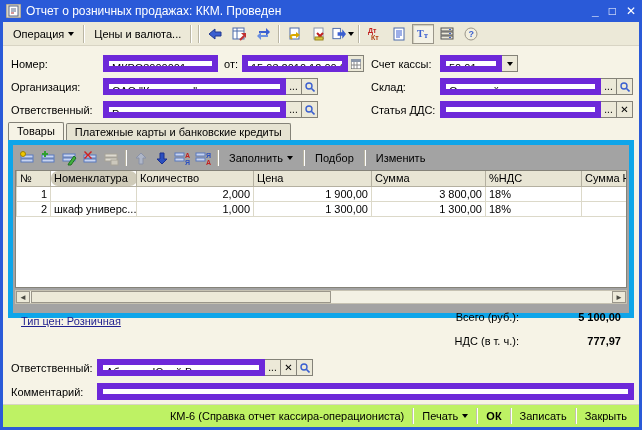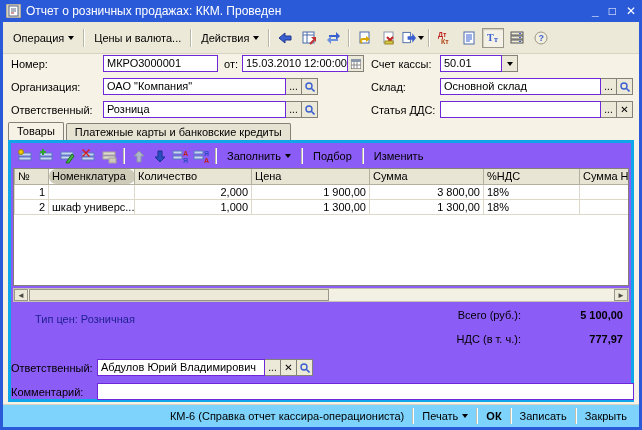--- a/index.html
+++ b/index.html
@@ -10,45 +10,45 @@
   .titlebar { position:absolute; top:0; left:0; right:0; height:22px; background:#2A5AD8;
               display:flex; align-items:center; padding:0 6px; color:#fff; }
   .title-icon { width:15px; height:14px; margin-right:5px; flex:none; }
   .title-text { font-weight:normal; font-size:12px; flex:1; white-space:nowrap; overflow:hidden; }
   .win-controls { display:flex; gap:10px; align-items:center; font-weight:bold; font-size:12px; }
   .win-btn { cursor:default; line-height:14px; }
 
   .client { position:absolute; top:22px; left:3px; right:3px; bottom:3px; background:#F6F3E6; }
 
   
-  .toolbar { position:absolute; top:0; left:0; right:0; height:32px; background:#ECE9D8;
+  .toolbar { position:absolute; top:0; left:0; right:0; height:24px; background:#ECE9D8;
              border-bottom:1px solid #D8D4C4; display:flex; align-items:center; padding:0 4px; }
   .tb-textbtn { display:flex; align-items:center; gap:4px; padding:2px 6px; cursor:default; white-space:nowrap; }
   .caret { width:0; height:0; border-left:3px solid transparent; border-right:3px solid transparent; border-top:4px solid #000; display:inline-block; }
   .tb-sep { width:2px; height:18px; margin:0 3px; border-left:1px solid #BAB6A4; border-right:1px solid #fff; }
   .tb-icon { width:22px; height:20px; display:flex; align-items:center; justify-content:center; margin:0 1px; }
   .tb-icon.pressed { border:1px solid #9A968A; background:#F4F2E6; box-shadow:inset 1px 1px 1px #cfcbba; }
   .tb-icon svg { display:block; }
   .icon-drop { display:flex; align-items:center; }
 
   
   .formarea { position:absolute; top:25px; left:0; right:0; height:96px; }
   .flabel { position:absolute; white-space:nowrap; }
-  .field { position:absolute; height:17px; background:#fff; border:1px solid #6d28d9; padding:1px 3px; white-space:nowrap; overflow:hidden; }
+  .field { position:absolute; height:17px; background:#fff; border:6px solid #6d28d9; padding:1px 3px; white-space:nowrap; overflow:hidden; }
   .sq-btn { position:absolute; height:17px; width:16px; background:#ECE9D8; border:1px solid #848278; border-left:none;
             display:flex; align-items:center; justify-content:center; font-size:10px; cursor:default; }
 
   
   .tabs { position:absolute; top:99px; left:5px; right:5px; height:19px; display:flex; align-items:flex-end; }
   .tab { padding:2px 8px 2px; border:1px solid #848278; border-bottom:none; background:#E6E3D2;
          margin-right:2px; border-radius:2px 2px 0 0; white-space:nowrap; cursor:default; }
   .tab.active { background:#F6F3E6; position:relative; top:1px; padding-bottom:4px; font-size:11px; }
 
   
-  .tabpanel { position:absolute; top:118px; left:5px; right:5px; height:262px; border:3px solid #0ea5e9; background:#8b5cf6; }
+  .tabpanel { position:absolute; top:118px; left:5px; right:5px; height:178px; border:5px solid #0ea5e9; background:#a3a3a3; }
   .ttoolbar { position:absolute; top:2px; left:2px; right:2px; height:22px; display:flex; align-items:center; padding:0 2px; }
   .tt-icon { width:21px; height:19px; display:flex; align-items:center; justify-content:center; }
   .tt-text { padding:2px 7px; white-space:nowrap; display:flex; align-items:center; gap:4px; cursor:default; }
   .tt-sep { width:2px; height:16px; margin:0 3px; border-left:1px solid #BAB6A4; border-right:1px solid #fff; }
 
   
   .grid { position:absolute; top:25px; left:2px; right:2px; height:118px; background:#fff; border:1px solid #848278; overflow:hidden; }
   table.dgrid { border-collapse:collapse; table-layout:fixed; width:622px; }
   .dgrid th { background:#E8E5D4; border:1px solid #B4B0A0; border-top:none; font-weight:normal; text-align:left;
               padding:1px 3px; height:15px; overflow:hidden; white-space:nowrap; }
@@ -59,29 +59,29 @@
   .cell-sel { background:#0A246A; color:#fff; outline:1px dotted #fff; outline-offset:-2px; }
 
   
   .hscroll { position:absolute; left:2px; right:2px; top:145px; height:14px; background:#F3F1E4; border:1px solid #C6C2B2; display:flex; }
   .sb-btn { width:14px; height:12px; background:#ECE9D8; border:1px solid #9A968A; display:flex; align-items:center; justify-content:center;
             font-size:8px; color:#4A4A42; flex:none; }
   .sb-thumb { width:300px; height:12px; background:#ECE9D8; border:1px solid #9A968A; margin-left:1px; }
   .sb-spacer { flex:1; }
 
   
-  .price-type { position:absolute; left:24px; top:170px; color:#1F1F8F; white-space:nowrap; }
+  .price-type { position:absolute; left:8px; top:170px; color:#1F1F8F; white-space:nowrap;text-decoration:underline; }
   .tot-label { position:absolute; right:110px; text-align:left; white-space:nowrap; }
   .tot-value { position:absolute; right:8px; width:95px; text-align:right; font-weight:bold; white-space:nowrap; }
 
   
   .footfields { position:absolute; top:334px; left:0; right:0; height:48px; }
 
   
-  .bottombar { position:absolute; left:0; right:0; bottom:0; height:23px; background:#7dd3fc; border-top:1px solid #D8D4C4;
+  .bottombar { position:absolute; left:0; right:0; bottom:0; height:23px; background:#bef264; border-top:1px solid #D8D4C4;
                display:flex; align-items:center; justify-content:flex-end; padding:0 4px; }
   .bb-btn { padding:3px 8px; white-space:nowrap; cursor:default; display:flex; align-items:center; gap:4px; }
   .bb-btn.bold { font-weight:bold; }
   .bb-sep { width:2px; height:16px; border-left:1px solid #C4C0AE; border-right:1px solid #fff; }
 </style>
 </head>
 <body>
 
 <div class="window">
 
@@ -106,24 +106,20 @@
     <div class="toolbar">
       <div class="tb-textbtn">
         <span>Операция</span>
           <span class="caret"></span>
       </div>
       <div class="tb-sep"></div>
       <div class="tb-textbtn">
         <span>Цены и валюта...</span>
       </div>
       <div class="tb-sep"></div>
-      <div class="tb-textbtn">
-        <span>Действия</span>
-          <span class="caret"></span>
-      </div>
       <div class="tb-sep"></div>
 
       <div class="tb-icon">
         <svg width="14" height="12" viewBox="0 0 14 12">
             <path d="M7 1 L1 6 L7 11 L7 8 L13 8 L13 4 L7 4 Z" fill="#3A5FD0" stroke="#20398F"></path>
           </svg>
       </div>
       <div class="tb-icon">
         <svg width="15" height="14" viewBox="0 0 15 14">
             <rect x="1" y="1" width="11" height="11" fill="#fff" stroke="#4A6AAA"></rect>

